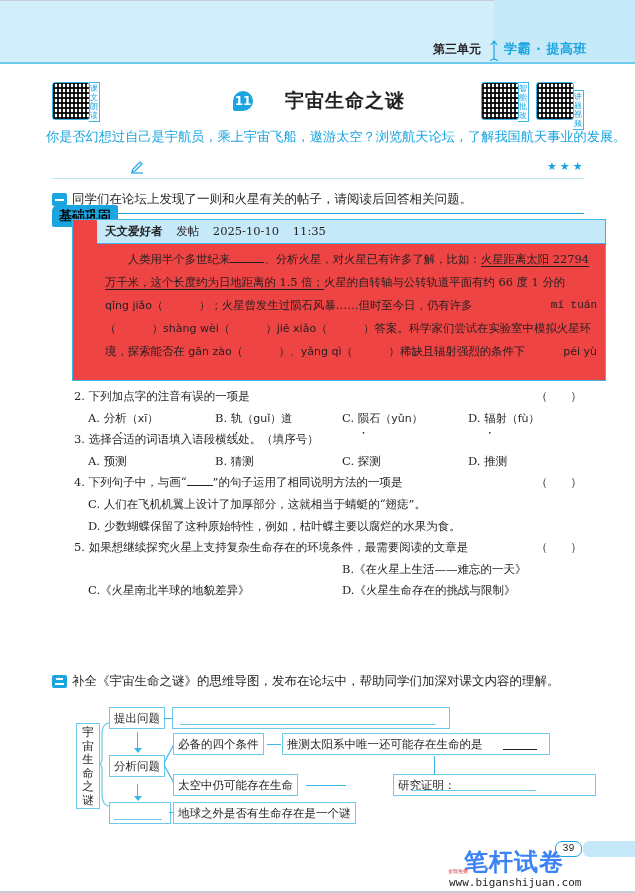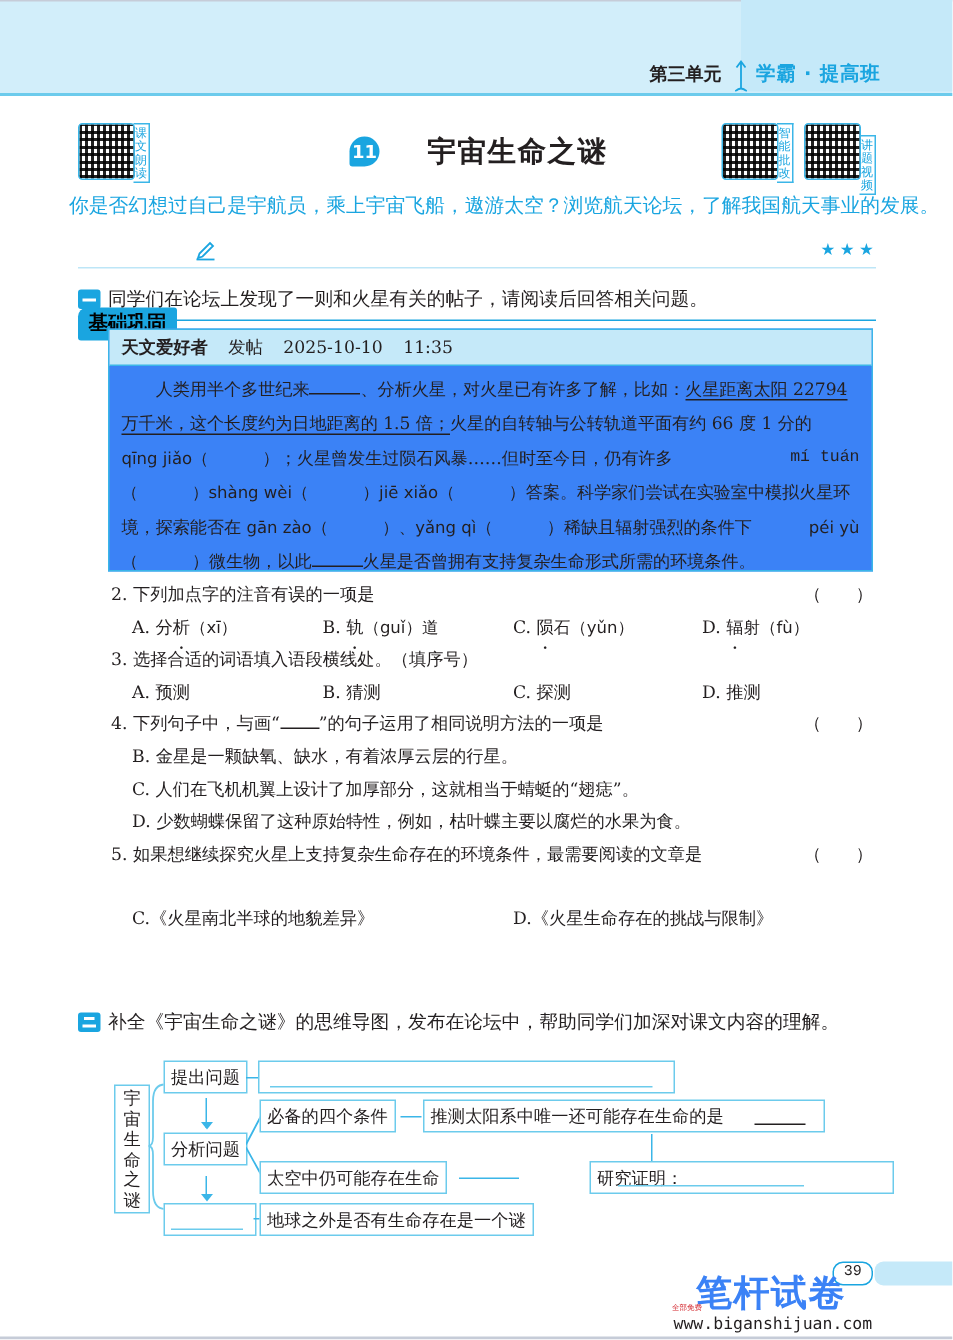--- a/index.html
+++ b/index.html
@@ -78,21 +78,21 @@
     content:""; position:absolute; left:4px; top:3px; width:7px; height:1.5px; background:#fff;
   }
   .q-badge.two::after { top:8px; }
   .q-head {
     position:absolute; font-size:12.5px; font-family:"DejaVu Sans","Liberation Sans",sans-serif;
     color:#231f20; white-space:nowrap;
   }
   .post-line { position:absolute; left:72px; top:213px; width:512px; height:1px; background:#1aa5e0; }
   .post {
     position:absolute; left:72px; top:219px; width:508px; height:160px;
-    border:1.5px solid #3bb6e8; background:#3b82f6;
+    border:1.5px solid #3bb6e8; background:#ef4444;padding-left:24px;
   }
   .post-head {
     height:23px; background:#c5e9f9; border-bottom:1px solid #3bb6e8;
     font-size:11.5px; line-height:23px; padding-left:8px; white-space:nowrap;
   }
   .post-head .author { font-weight:bold; font-family:"DejaVu Sans","Liberation Sans",sans-serif; }
   .post-head span { margin-right:10px; }
   .post-body {
     padding:4px 8px 0 8px; font-size:11.4px; line-height:23px; text-align:justify; color:#231f20;
   }
@@ -187,23 +187,20 @@
       <span class="py" style="float:right;font-family:Liberation Mono, monospace;">mí tuán</span>
     </p>
     <p>
       <span class="py">（</span><span class="paren" style="width:36px;"></span><span class="py">）shàng wèi（</span><span class="paren" style="width:36px;"></span><span class="py">）jiē xiǎo（</span><span class="paren" style="width:36px;"></span><span>）答案。科学家们尝试在实验室中模拟火星环</span>
     </p>
     <p>
       <span>境，探索能否在</span>
       <span class="py">gān zào（</span><span class="paren" style="width:36px;"></span><span class="py">）、yǎng qì（</span><span class="paren" style="width:36px;"></span><span>）稀缺且辐射强烈的条件下</span>
       <span class="py" style="float:right;">péi yù</span>
     </p>
-    <p>
-      <span class="py">（</span><span class="paren" style="width:36px;"></span><span>）微生物，以此</span><span class="blank" style="width:34px;"></span><span>火星是否曾拥有支持复杂生命形式所需的环境条件。</span>
-    </p>
   </div>
 </div>
 
 <div class="qs">
 
   <div class="row">
     <span>2.</span>
     <span>下列加点字的注音有误的一项是</span>
     <span class="ans">（　　）</span>
   </div>
@@ -223,30 +220,30 @@
     <span class="opt" style="left:141px;"><span>B.</span> <span>猜测</span></span>
     <span class="opt" style="left:268px;"><span>C.</span> <span>探测</span></span>
     <span class="opt" style="left:394px;"><span>D.</span> <span>推测</span></span>
   </div>
 
   <div class="row">
     <span>4.</span>
     <span>下列句子中，与画“</span><span class="blank" style="width:26px;height:10px;"></span><span>”的句子运用了相同说明方法的一项是</span>
     <span class="ans">（　　）</span>
   </div>
-  <div class="row indent"><span>B.</span> <span>金星是一颗缺氧、缺水，有着浓厚云层的行星。</span></div>
   <div class="row indent"><span>C.</span> <span>人们在飞机机翼上设计了加厚部分，这就相当于蜻蜓的“翅痣”。</span></div>
   <div class="row indent"><span>D.</span> <span>少数蝴蝶保留了这种原始特性，例如，枯叶蝶主要以腐烂的水果为食。</span></div>
 
   <div class="row">
     <span>5.</span>
     <span>如果想继续探究火星上支持复杂生命存在的环境条件，最需要阅读的文章是</span>
     <span class="ans">（　　）</span>
   </div>
   <div class="row">
+    <span class="opt" style="left:268px;"><span>B.</span><span>《在火星上生活——难忘的一天》</span></span>
   </div>
   <div class="row">
     <span class="opt" style="left:14px;"><span>C.</span><span>《火星南北半球的地貌差异》</span></span>
     <span class="opt" style="left:268px;"><span>D.</span><span>《火星生命存在的挑战与限制》</span></span>
   </div>
 </div>
 
 <div class="q-badge two" style="left:52px;top:675px;"></div>
 <div class="q-head" style="left:72px;top:673px;">补全《宇宙生命之谜》的思维导图，发布在论坛中，帮助同学们加深对课文内容的理解。</div>
 

